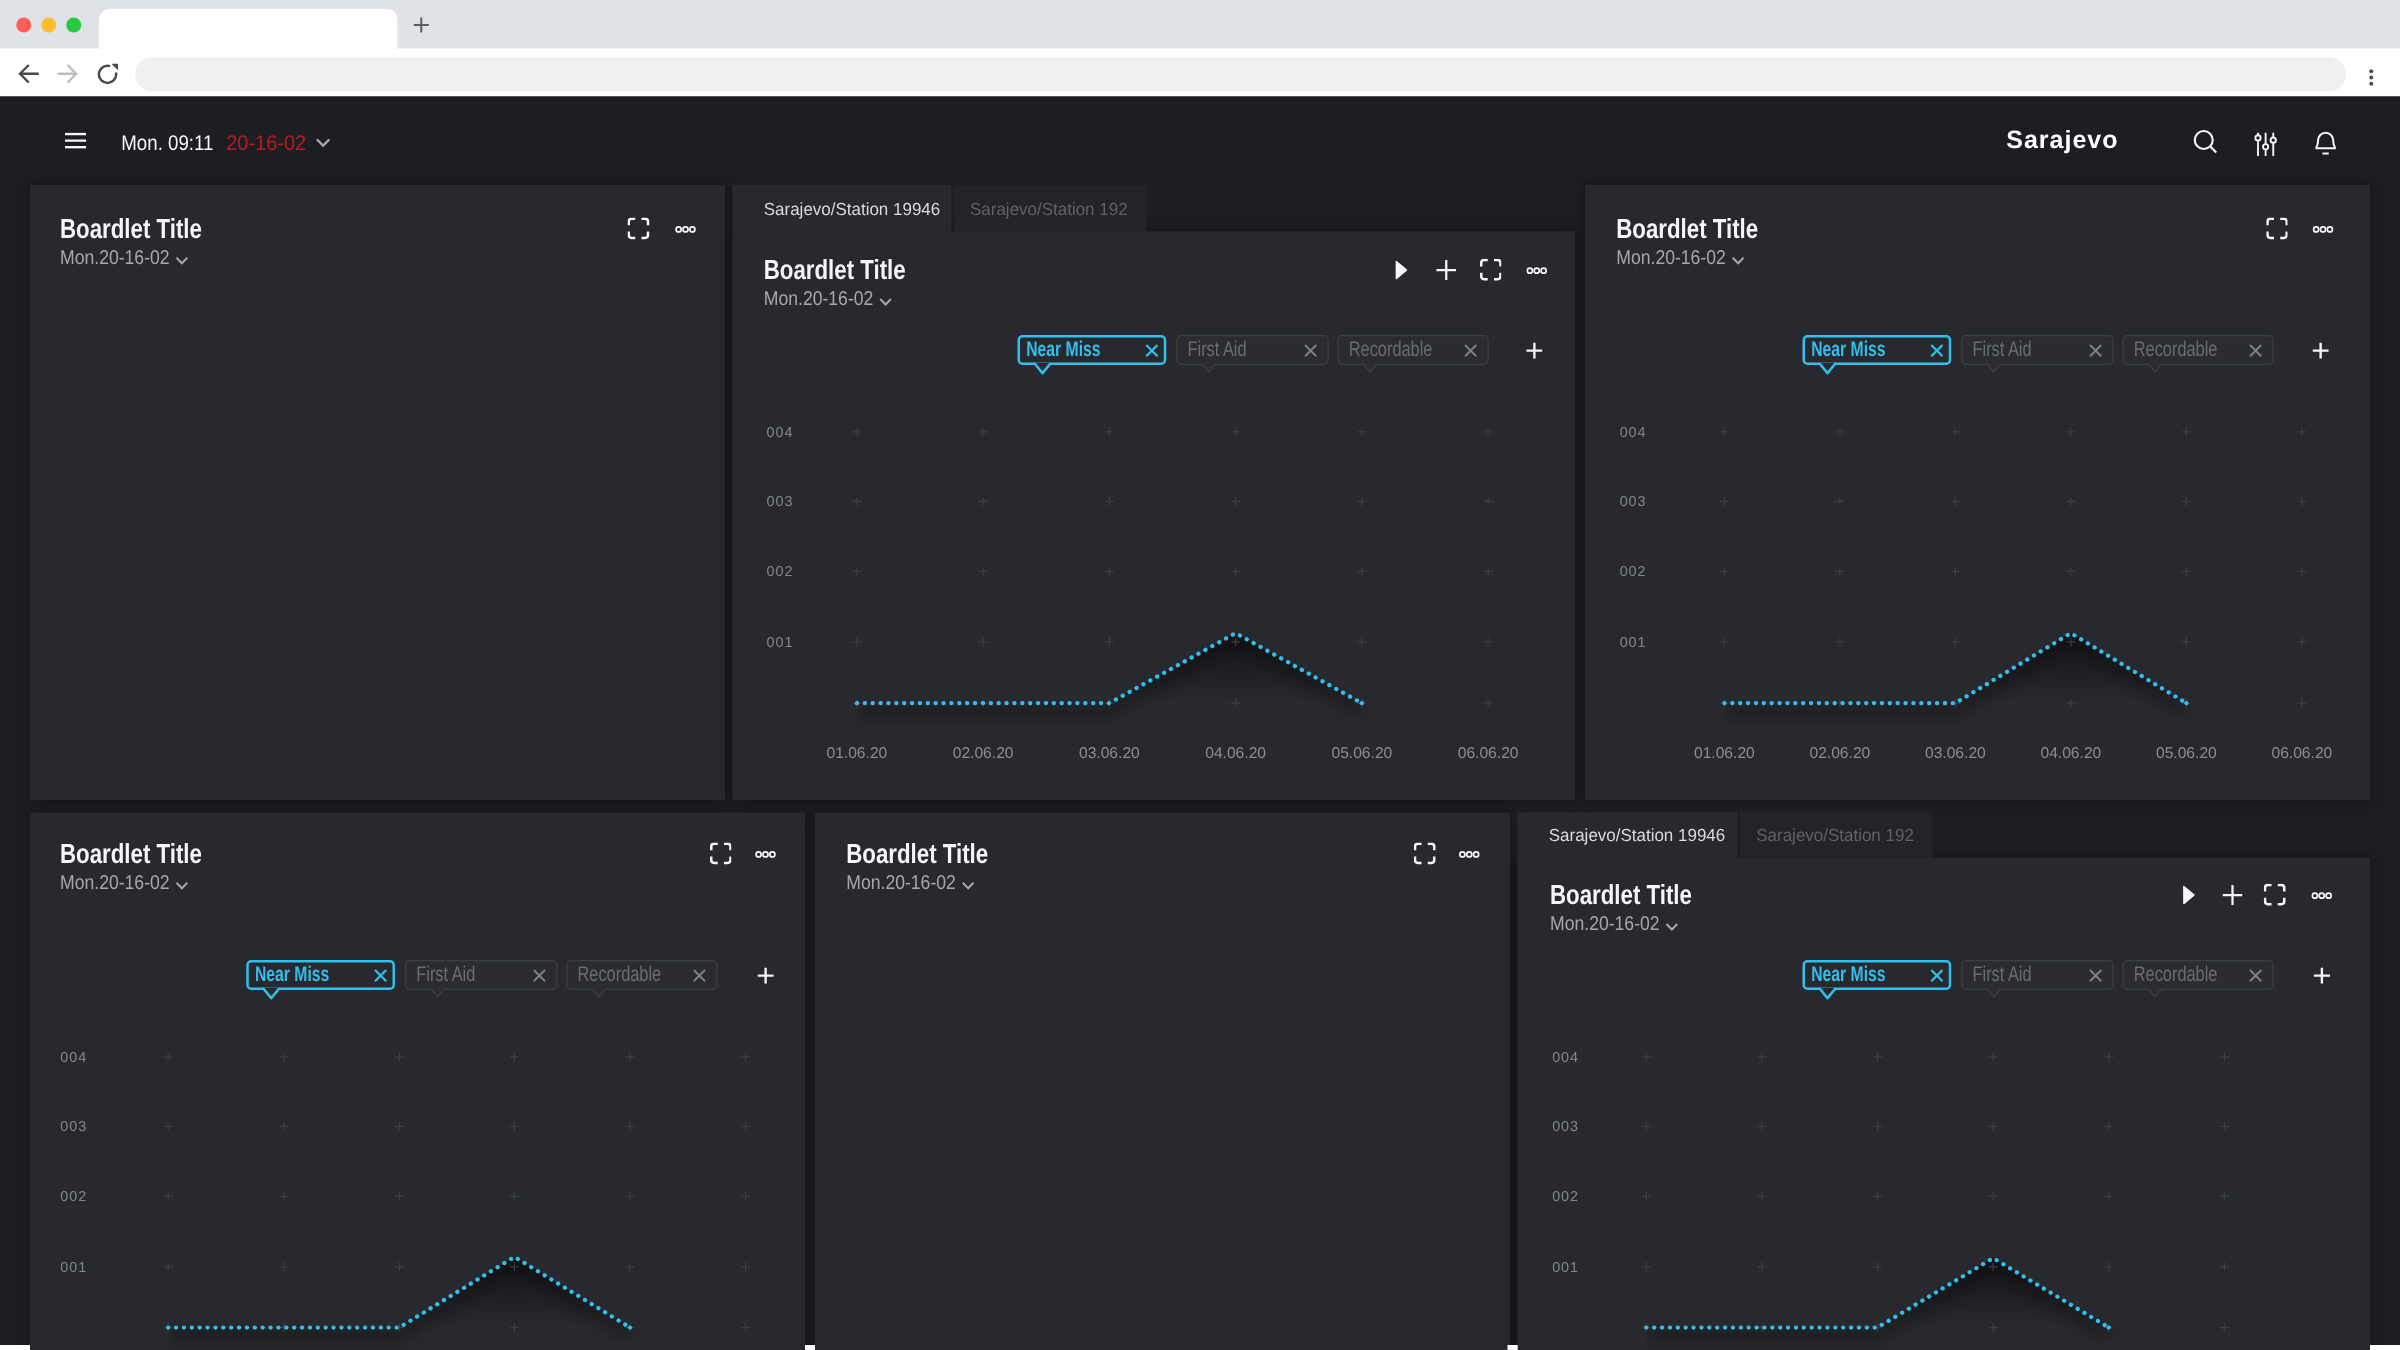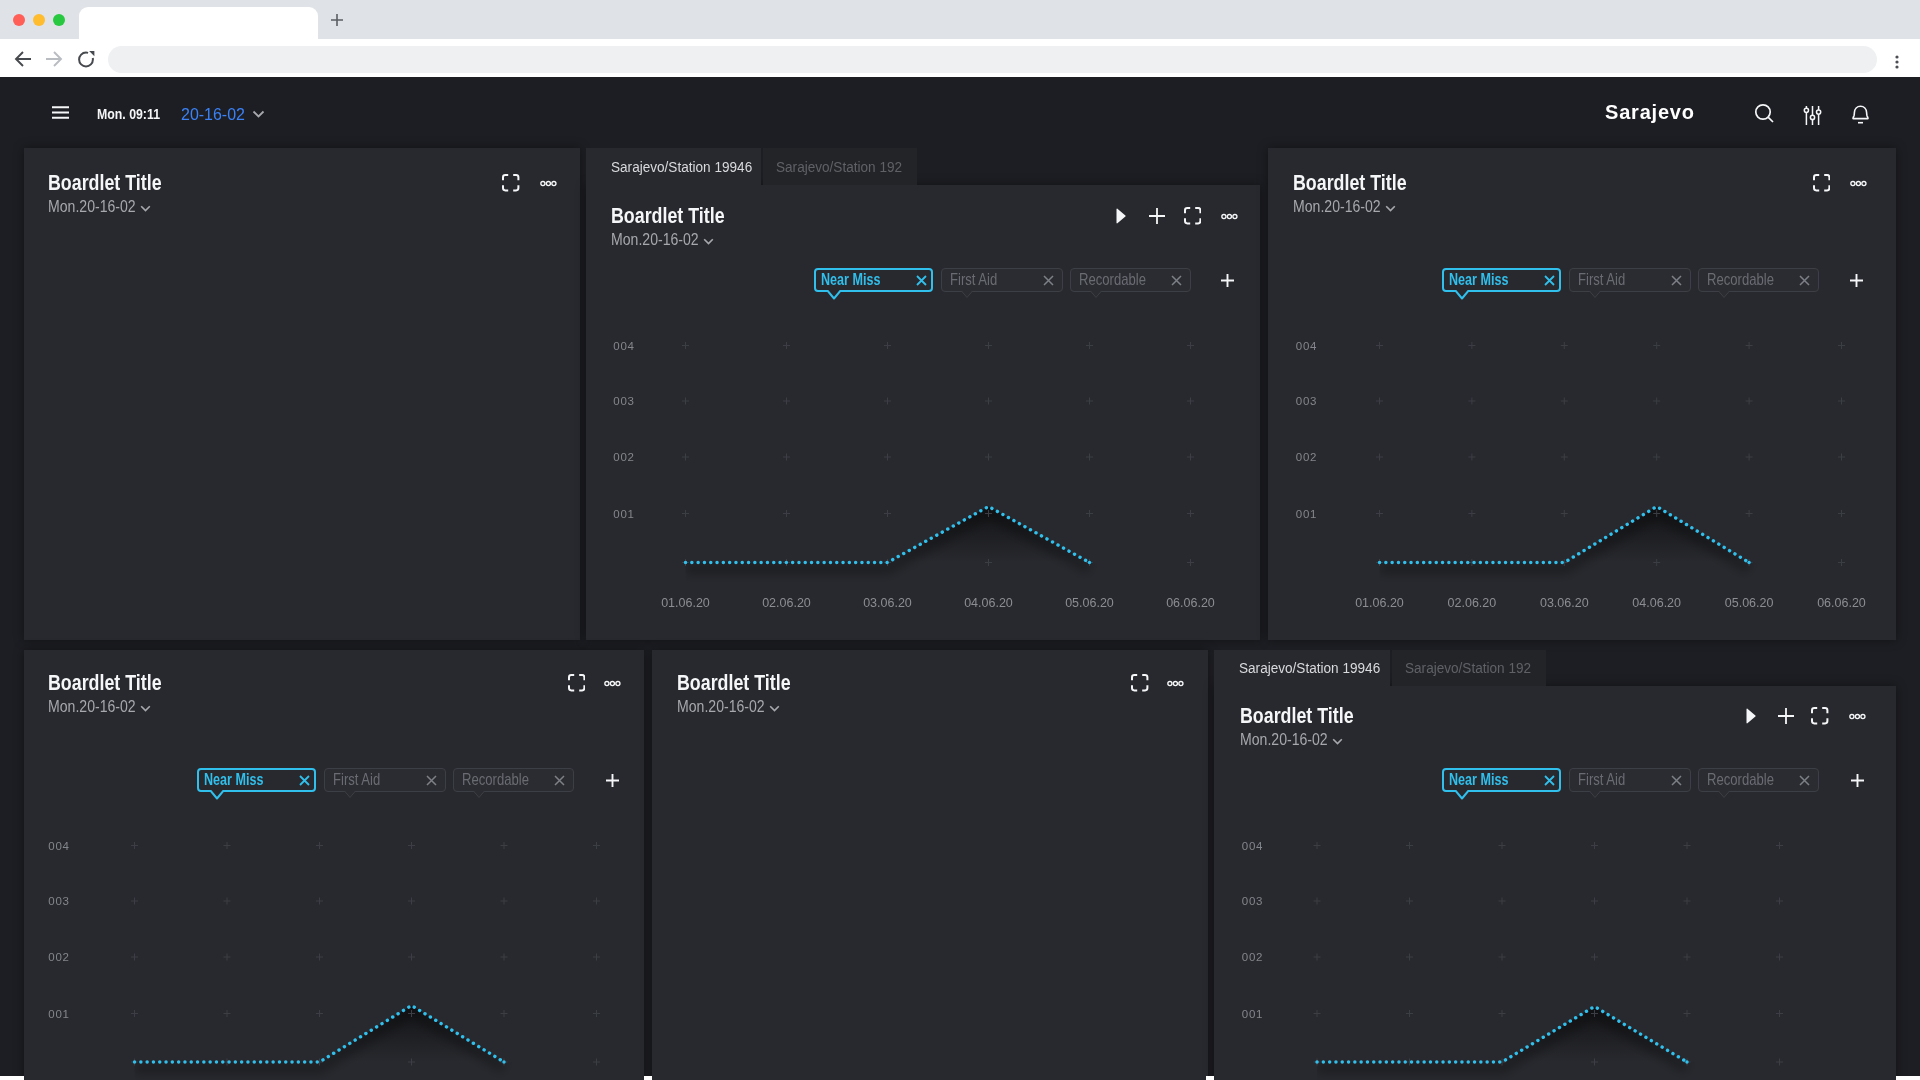--- a/index.html
+++ b/index.html
@@ -29,22 +29,22 @@
 <div class="abs" style="left:108px;top:46px;width:1769px;height:27px;background:#eef0f2;border-radius:13.5px"></div>
 <svg class="abs" style="left:1894px;top:55px" width="6" height="14" viewBox="0 0 6 14">
     <circle cx="3" cy="2" r="1.6" fill="#4a4d52"></circle>
     <circle cx="3" cy="7" r="1.6" fill="#4a4d52"></circle>
     <circle cx="3" cy="12" r="1.6" fill="#4a4d52"></circle>
   </svg>
 <div class="abs" style="left:0;top:77px;width:1920px;height:999px;background:#1d1e23"></div>
 <svg class="abs" style="left:52px;top:106px" width="17" height="13" viewBox="0 0 17 13">
     <path d="M0 1.2h17M0 6.5h17M0 11.8h17" stroke="#f5f6f7" stroke-width="1.9"></path>
   </svg>
-<div class="abs" style="left:97px;top:101.5px;height:25px;line-height:25px;font-size:14px;font-weight:700;color:#f5f6f7;"><span class="sx" style="transform:scaleX(0.88)">Mon. 09:11</span></div>
-<div class="abs" style="left:181px;top:101.5px;height:25px;line-height:25px;font-size:17px;font-weight:400;color:#3b82f6;text-align:center;"><span class="sx" style="transform:scaleX(0.94)">20-16-02</span></div>
+<div class="abs" style="left:97px;top:101.5px;height:25px;line-height:25px;font-size:17px;font-weight:400;color:#f5f6f7;"><span class="sx" style="transform:scaleX(0.88)">Mon. 09:11</span></div>
+<div class="abs" style="left:181px;top:101.5px;height:25px;line-height:25px;font-size:17px;font-weight:400;color:#b91c1c;text-align:center;"><span class="sx" style="transform:scaleX(0.94)">20-16-02</span></div>
 <svg class="abs" style="left:252px;top:110px" width="13" height="8" viewBox="0 0 13 8">
     <path d="M1.5 1.5 6.5 6.5 11.5 1.5" stroke="#a6a8ae" stroke-width="1.8" fill="none"></path>
   </svg>
 <div class="abs" style="left:1605px;top:98.0px;height:28px;line-height:28px;font-size:20px;font-weight:700;color:#ffffff;letter-spacing:0.8px;"><span class="sx" style="transform:scaleX(1.0)">Sarajevo</span></div>
 <svg class="abs" style="left:1754px;top:103px" width="21" height="21" viewBox="0 0 21 21">
     <circle cx="9" cy="9" r="7.2" stroke="#f5f6f7" stroke-width="1.7" fill="none"></circle>
     <path d="M14.3 14.3 19 19" stroke="#f5f6f7" stroke-width="1.7"></path>
   </svg>
 <svg class="abs" style="left:1801px;top:106px" width="23" height="19" viewBox="0 0 23 19">
 <g stroke="#f5f6f7" stroke-width="1.5" fill="none">

